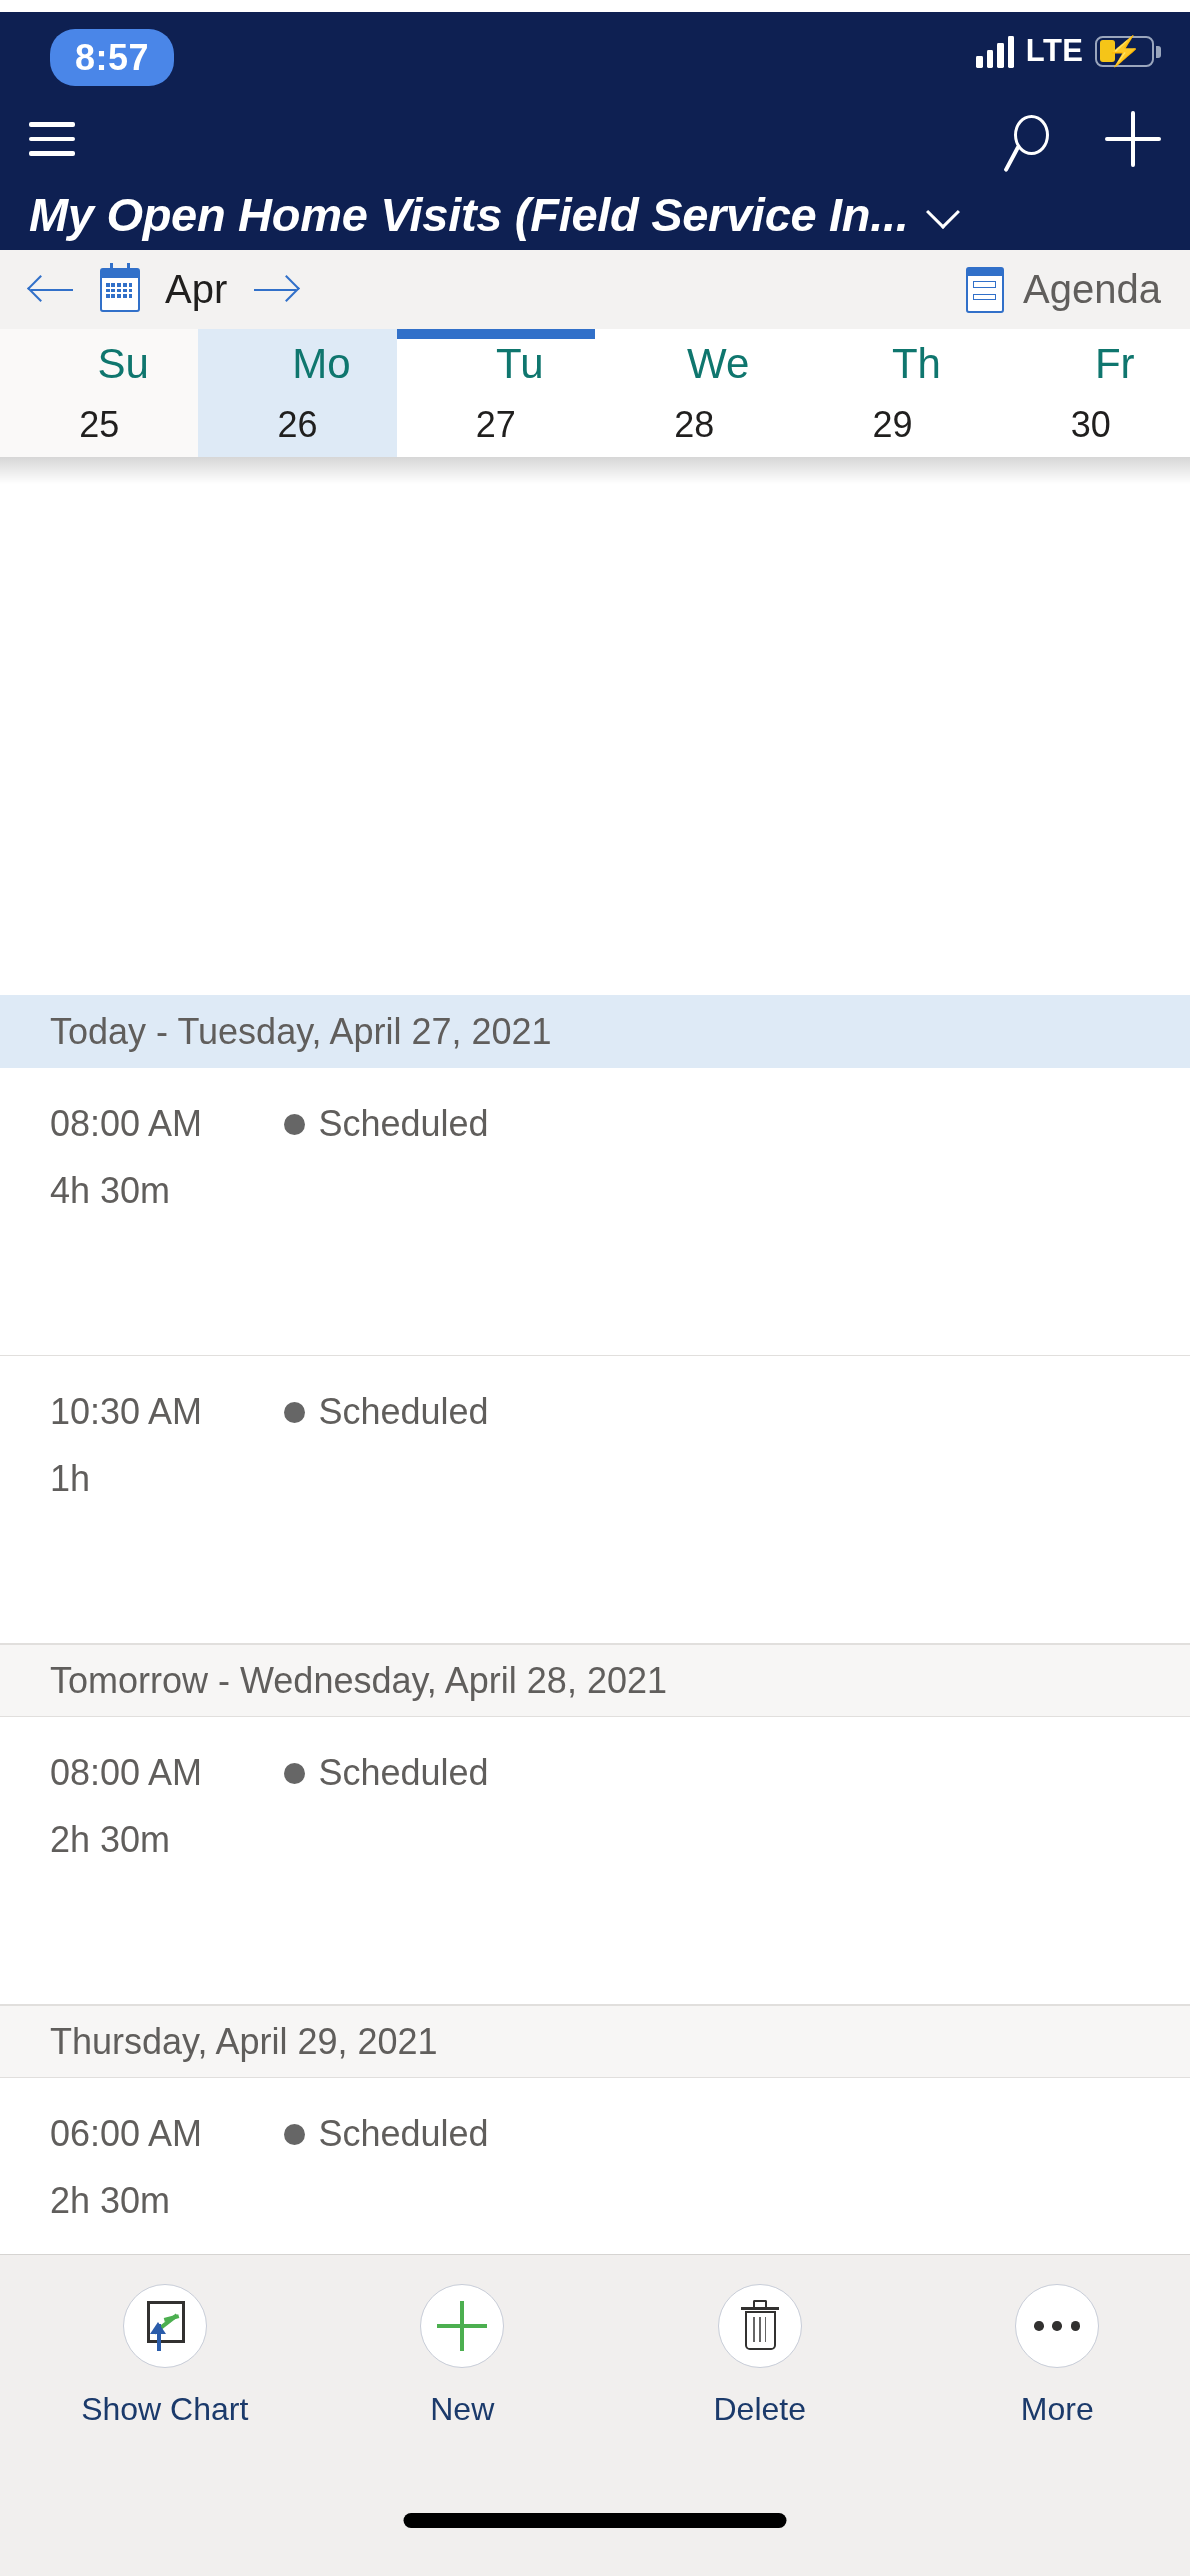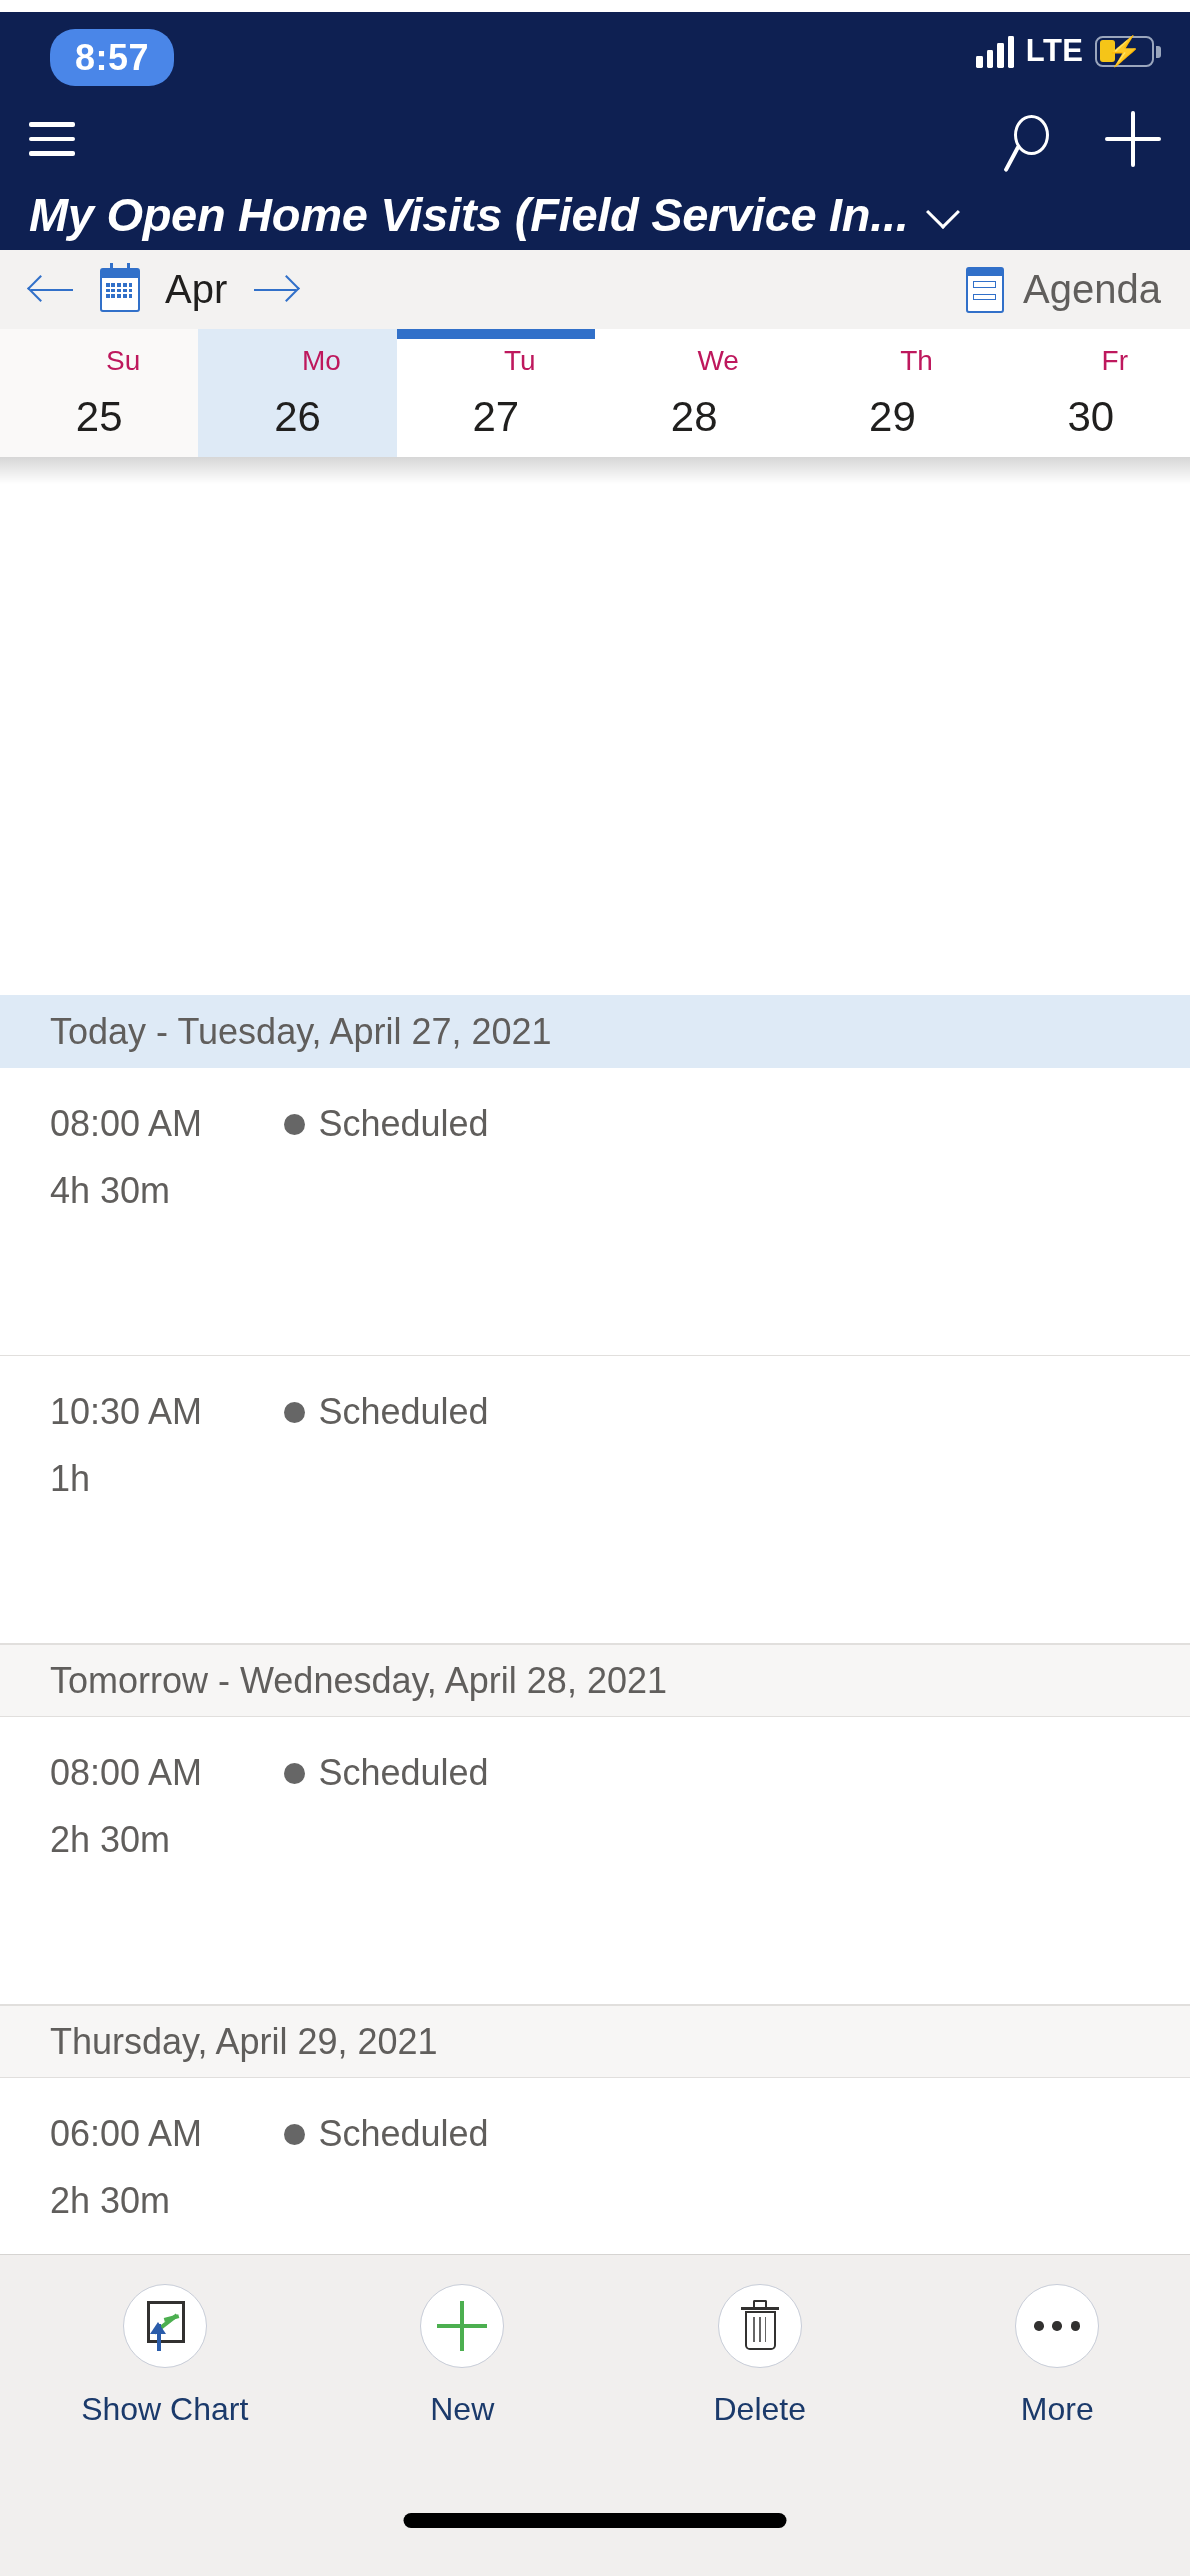--- a/index.html
+++ b/index.html
@@ -224,22 +224,22 @@
     display:flex;
     flex-direction:column;
     align-items:center;
     justify-content:center;
     position:relative;
     gap:15.3px;
     cursor:pointer;
   }
   .day-col.weekend-col { background:#faf9f8; }
   .day-col.selected-col { background:#deeaf6; }
-  .day-col .dname { font-size:28px; color:#be185d;margin-left:48px; }
-  .day-col .dnum  { font-size:42px; color:#201f1e; }
+  .day-col .dname { font-size:42px; color:#0f766e;margin-left:48px; }
+  .day-col .dnum  { font-size:36px; color:#201f1e; }
   .day-col .top-indicator {
     position:absolute; left:0; top:0;
     width:100%; height:9.6px;
     background:#3170c9;
   }
   .strip-shadow {
     height:27px;
     background:linear-gradient(to bottom, rgba(0,0,0,0.16), rgba(0,0,0,0));
   }
 

